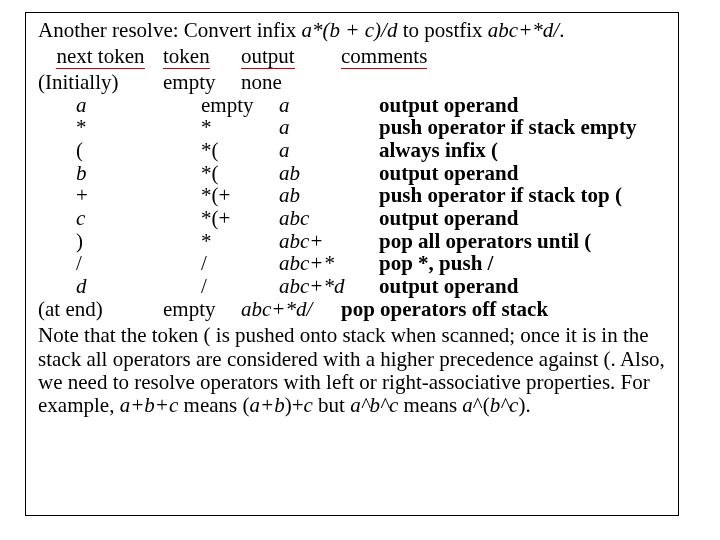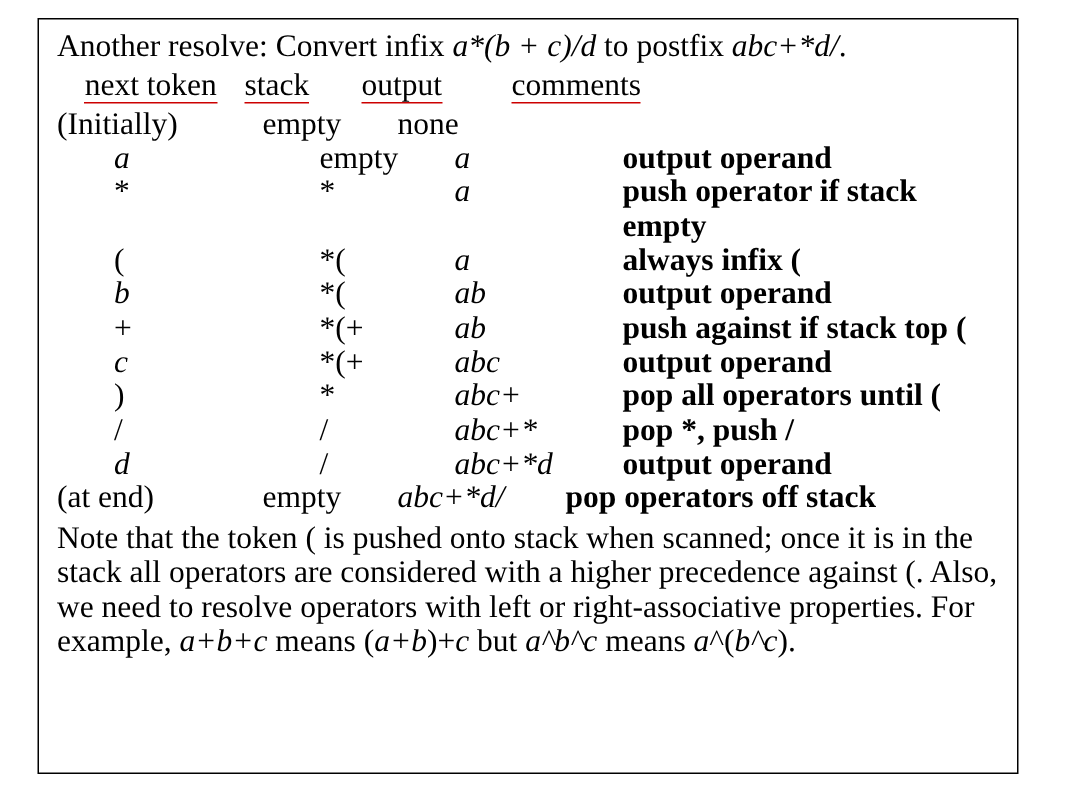--- a/index.html
+++ b/index.html
@@ -30,41 +30,41 @@
   .headers {
     display: flex;
     margin-bottom: 2px;
   }
   .col1h { width: 125px; text-align: center; }
   .col2h { width: 78px; }
   .col3h { width: 100px; }
   .col4h { flex: 1; }
   .underline { border-bottom: 1px solid #c00; display: inline-block; }
   .tbl { margin-top: 2px; margin-bottom: 4px; }
-  .row { display: flex; line-height: 1.08; gap: 12px; }
+  .row { display: flex; line-height: 1.08; }
   .c1 { width: 125px; }
   .c2 { width: 78px; }
   .c3 { width: 100px; font-style: italic; }
   .c4 { flex: 1; font-weight: bold; }
   .ind { padding-left: 38px; }
   .note { margin-top: 4px; line-height: 1.1; }
 </style>
 </head>
 <body>
 
 <div class="page">
   <div class="frame">
 
     <div class="title-line">
       <span>Another resolve: Convert infix </span><span class="i">a*(b + c)/d</span><span> to postfix </span><span class="i">abc+*d/</span><span>.</span>
     </div>
 
     <div class="headers">
       <div class="col1h"><span class="underline">next token</span></div>
-      <div class="col2h"><span class="underline">stack</span></div>
+      <div class="col2h"><span class="underline">token</span></div>
       <div class="col3h"><span class="underline">output</span></div>
       <div class="col4h"><span class="underline">comments</span></div>
     </div>
 
     <div class="tbl" id="tbl">
         <div class="row">
           <div class="c1"><span>(Initially)</span></div>
           <div class="c2">empty</div>
           <div class="c3" style="font-style: normal;">none</div>
           <div class="c4"></div>
@@ -90,21 +90,21 @@
         <div class="row">
           <div class="c1 ind"><span class="i">b</span></div>
           <div class="c2">*(</div>
           <div class="c3">ab</div>
           <div class="c4">output operand</div>
         </div>
         <div class="row">
           <div class="c1 ind"><span>+</span></div>
           <div class="c2">*(+</div>
           <div class="c3">ab</div>
-          <div class="c4">push against if stack top (</div>
+          <div class="c4">push operator if stack top (</div>
         </div>
         <div class="row">
           <div class="c1 ind"><span class="i">c</span></div>
           <div class="c2">*(+</div>
           <div class="c3">abc</div>
           <div class="c4">output operand</div>
         </div>
         <div class="row">
           <div class="c1 ind"><span>)</span></div>
           <div class="c2">*</div>

